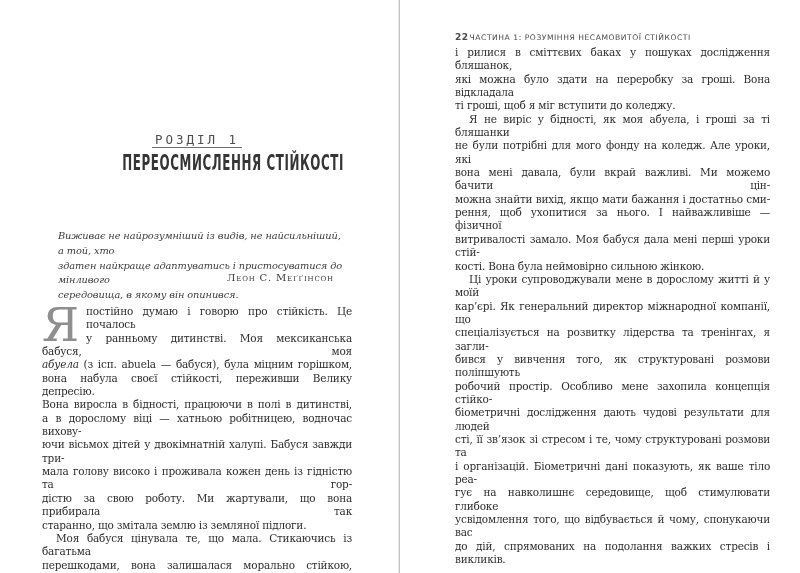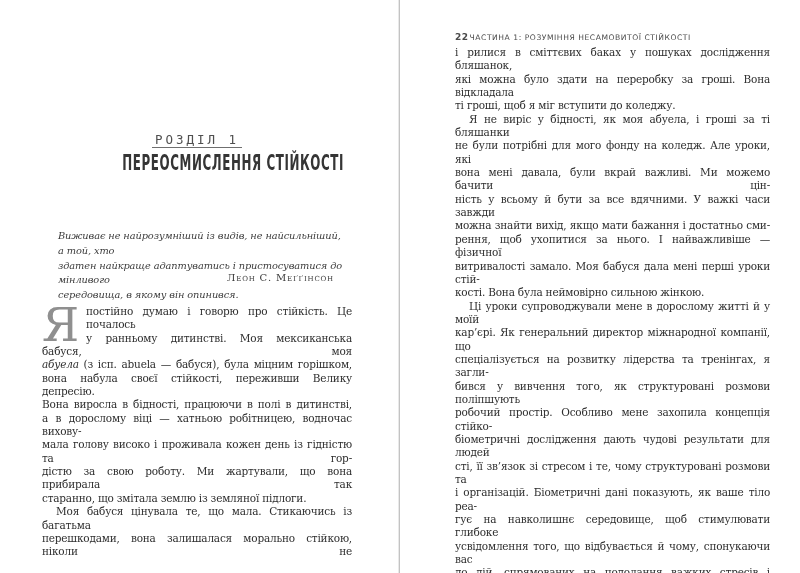--- a/index.html
+++ b/index.html
@@ -56,20 +56,21 @@
     <div class="epigraph-author">Леон С. Меґґінсон</div>
     <div class="body-block left-body">
       <div class="dropcap">Я</div>
       <div>
           <div class="ln j">постійно думаю і говорю про стійкість. Це почалось</div>
           <div class="ln j">у ранньому дитинстві. Моя мексиканська бабуся, моя</div>
           <div class="ln j"><i>абуела</i> (з ісп. abuela — бабуся), була міцним горішком,</div>
           <div class="ln j">вона набула своєї стійкості, переживши Велику депресію.</div>
           <div class="ln j">Вона виросла в бідності, працюючи в полі в дитинстві,</div>
           <div class="ln j">а в дорослому віці — хатньою робітницею, водночас вихову-</div>
+          <div class="ln j">ючи вісьмох дітей у двокімнатній халупі. Бабуся завжди три-</div>
           <div class="ln j">мала голову високо і проживала кожен день із гідністю та гор-</div>
           <div class="ln j">дістю за свою роботу. Ми жартували, що вона прибирала так</div>
           <div class="ln">старанно, що змітала землю із земляної підлоги.</div>
           <div class="ln j"><span class="ind"></span>Моя бабуся цінувала те, що мала. Стикаючись із багатьма</div>
           <div class="ln j">перешкодами, вона залишалася морально стійкою, ніколи не</div>
         </div>
     </div>
   </div>
 
   <div class="divider"></div>
@@ -79,21 +80,20 @@
       <span class="pagenum">22</span><span class="running">ЧАСТИНА 1: РОЗУМІННЯ НЕСАМОВИТОЇ СТІЙКОСТІ</span>
     </div>
     <div class="body-block right-body">
       <div>
           <div class="ln j">і рилися в сміттєвих баках у пошуках дослідження бляшанок,</div>
           <div class="ln j">які можна було здати на переробку за гроші. Вона відкладала</div>
           <div class="ln">ті гроші, щоб я міг вступити до коледжу.</div>
           <div class="ln j"><span class="ind"></span>Я не виріс у бідності, як моя абуела, і гроші за ті бляшанки</div>
           <div class="ln j">не були потрібні для мого фонду на коледж. Але уроки, які</div>
           <div class="ln j">вона мені давала, були вкрай важливі. Ми можемо бачити цін-</div>
-          <div class="ln j">ність у всьому й бути за все вдячними. У важкі часи завжди</div>
           <div class="ln j">можна знайти вихід, якщо мати бажання і достатньо сми-</div>
           <div class="ln j">рення, щоб ухопитися за нього. І найважливіше — фізичної</div>
           <div class="ln j">витривалості замало. Моя бабуся дала мені перші уроки стій-</div>
           <div class="ln">кості. Вона була неймовірно сильною жінкою.</div>
           <div class="ln j"><span class="ind"></span>Ці уроки супроводжували мене в дорослому житті й у моїй</div>
           <div class="ln j">кар’єрі. Як генеральний директор міжнародної компанії, що</div>
           <div class="ln j">спеціалізується на розвитку лідерства та тренінгах, я загли-</div>
           <div class="ln j">бився у вивчення того, як структуровані розмови поліпшують</div>
           <div class="ln j">робочий простір. Особливо мене захопила концепція стійко-</div>
           <div class="ln j">біометричні дослідження дають чудові результати для людей</div>

